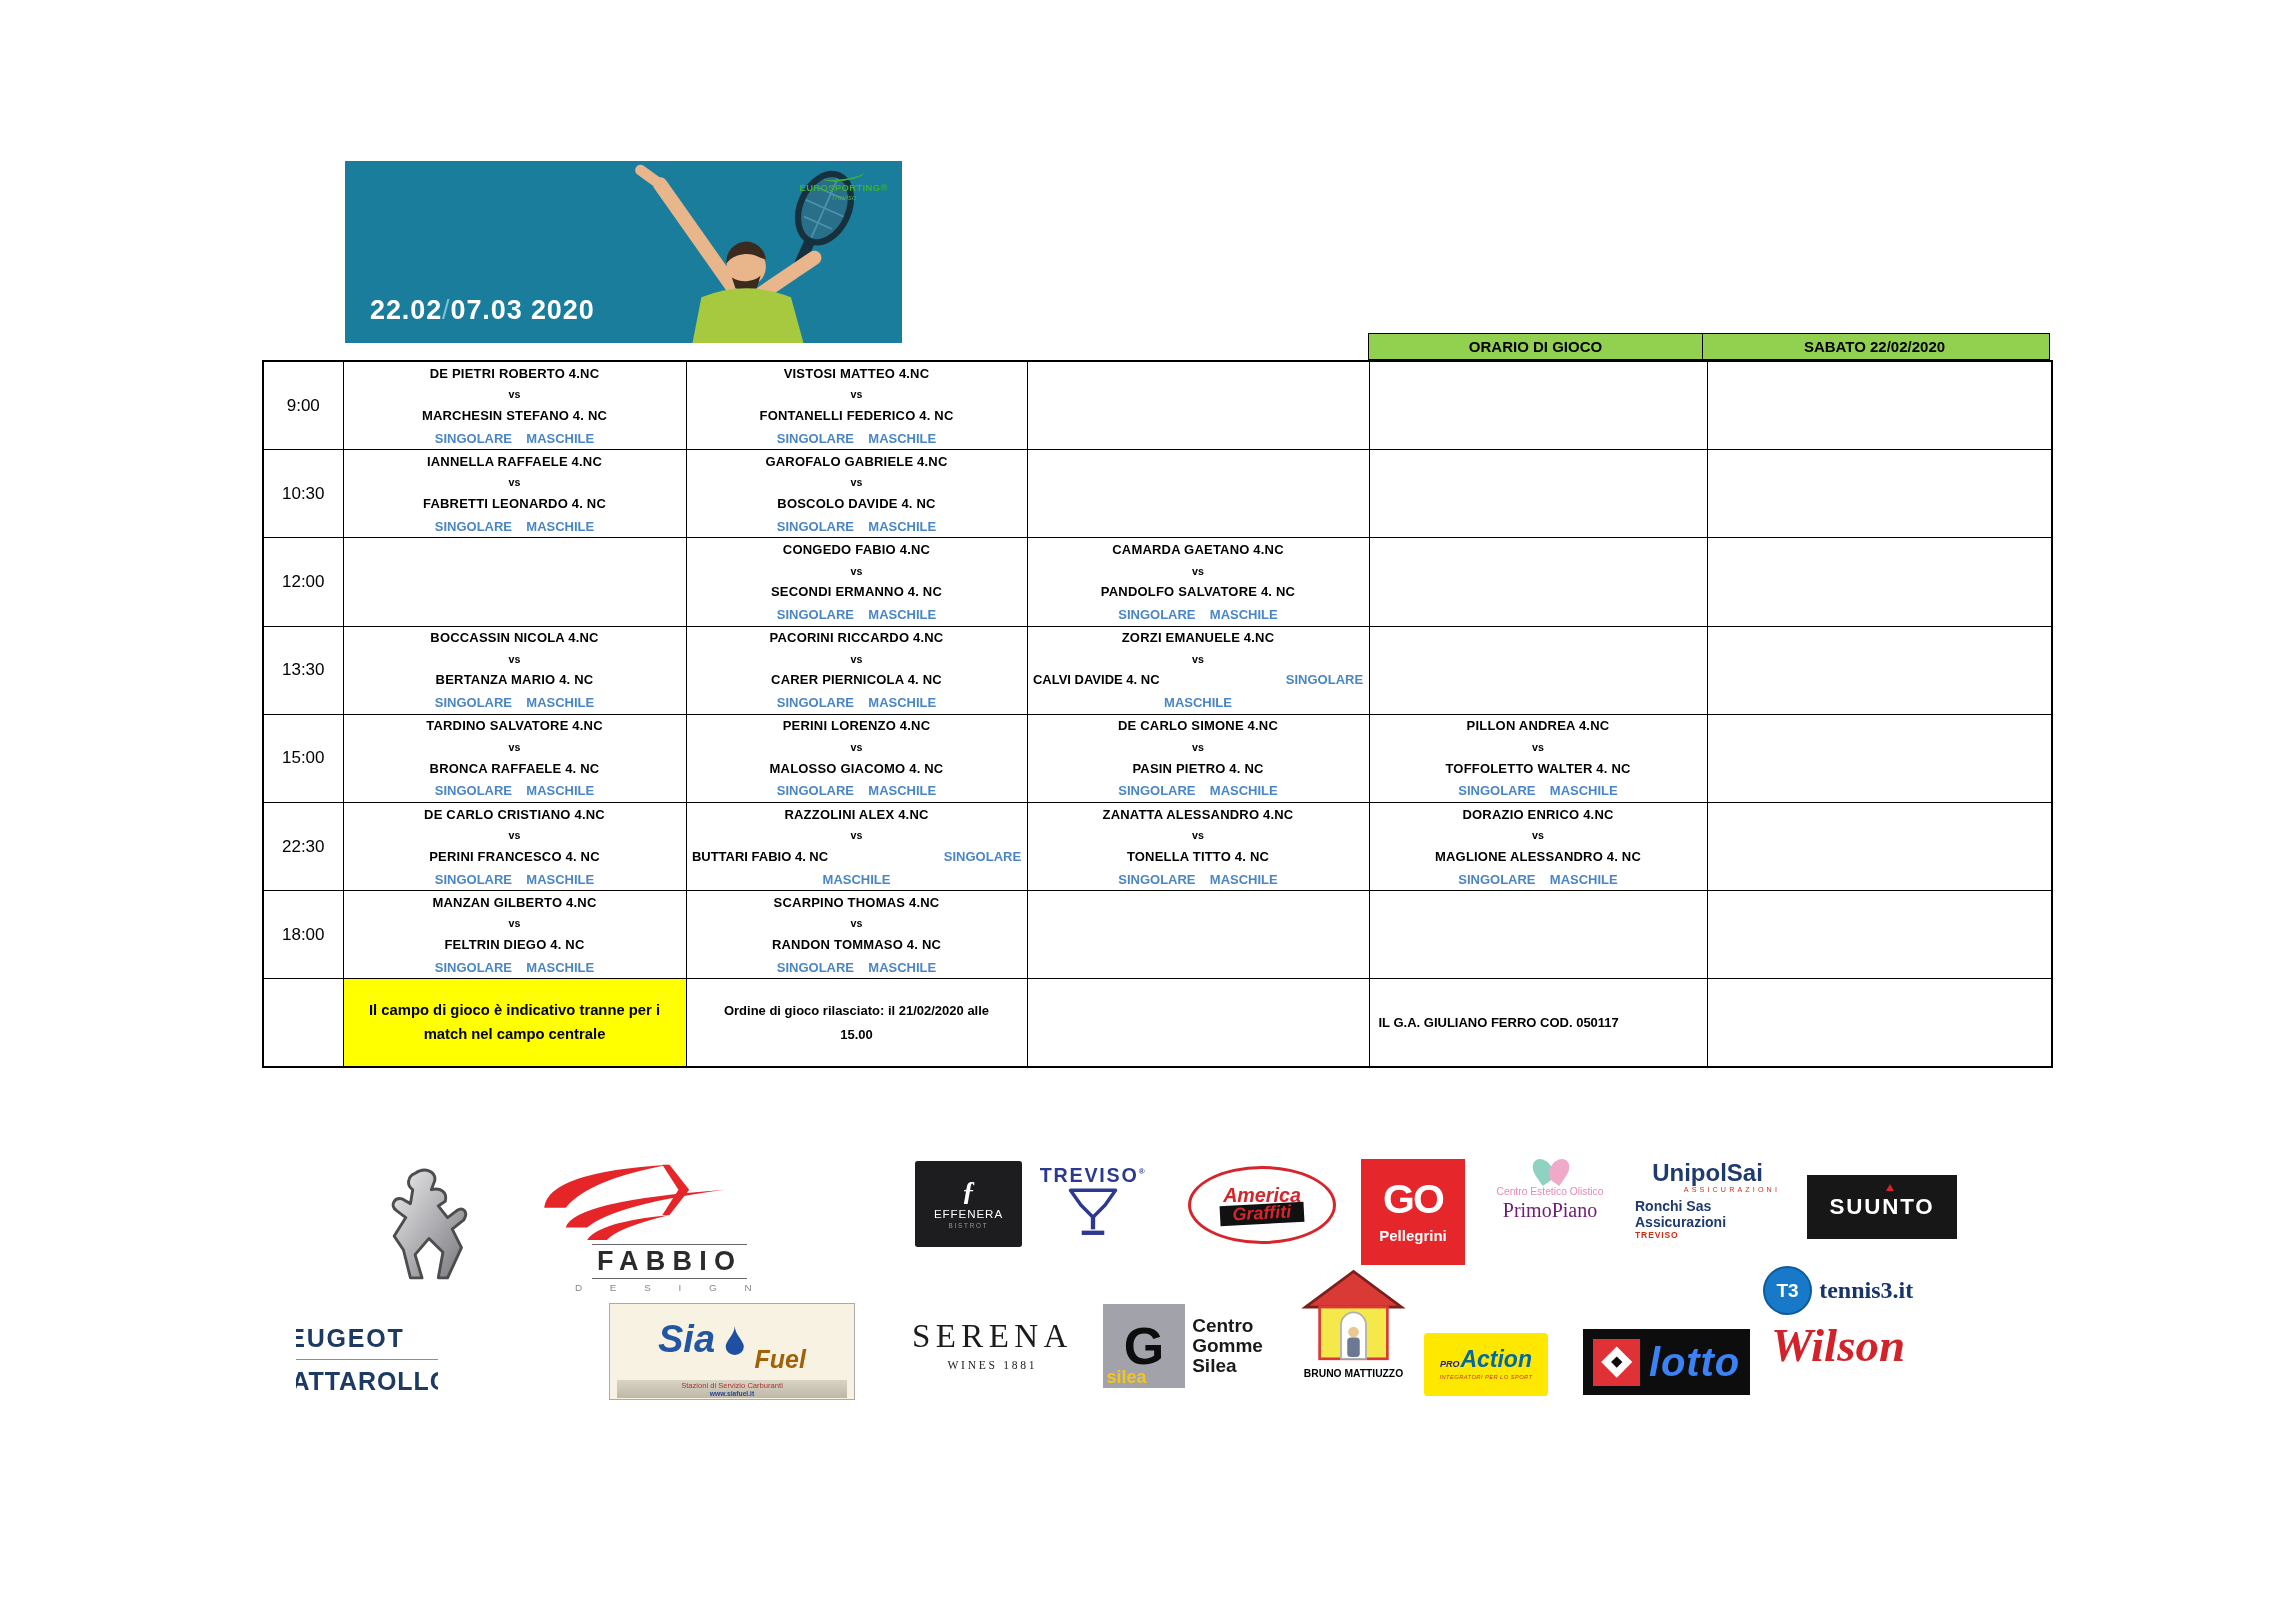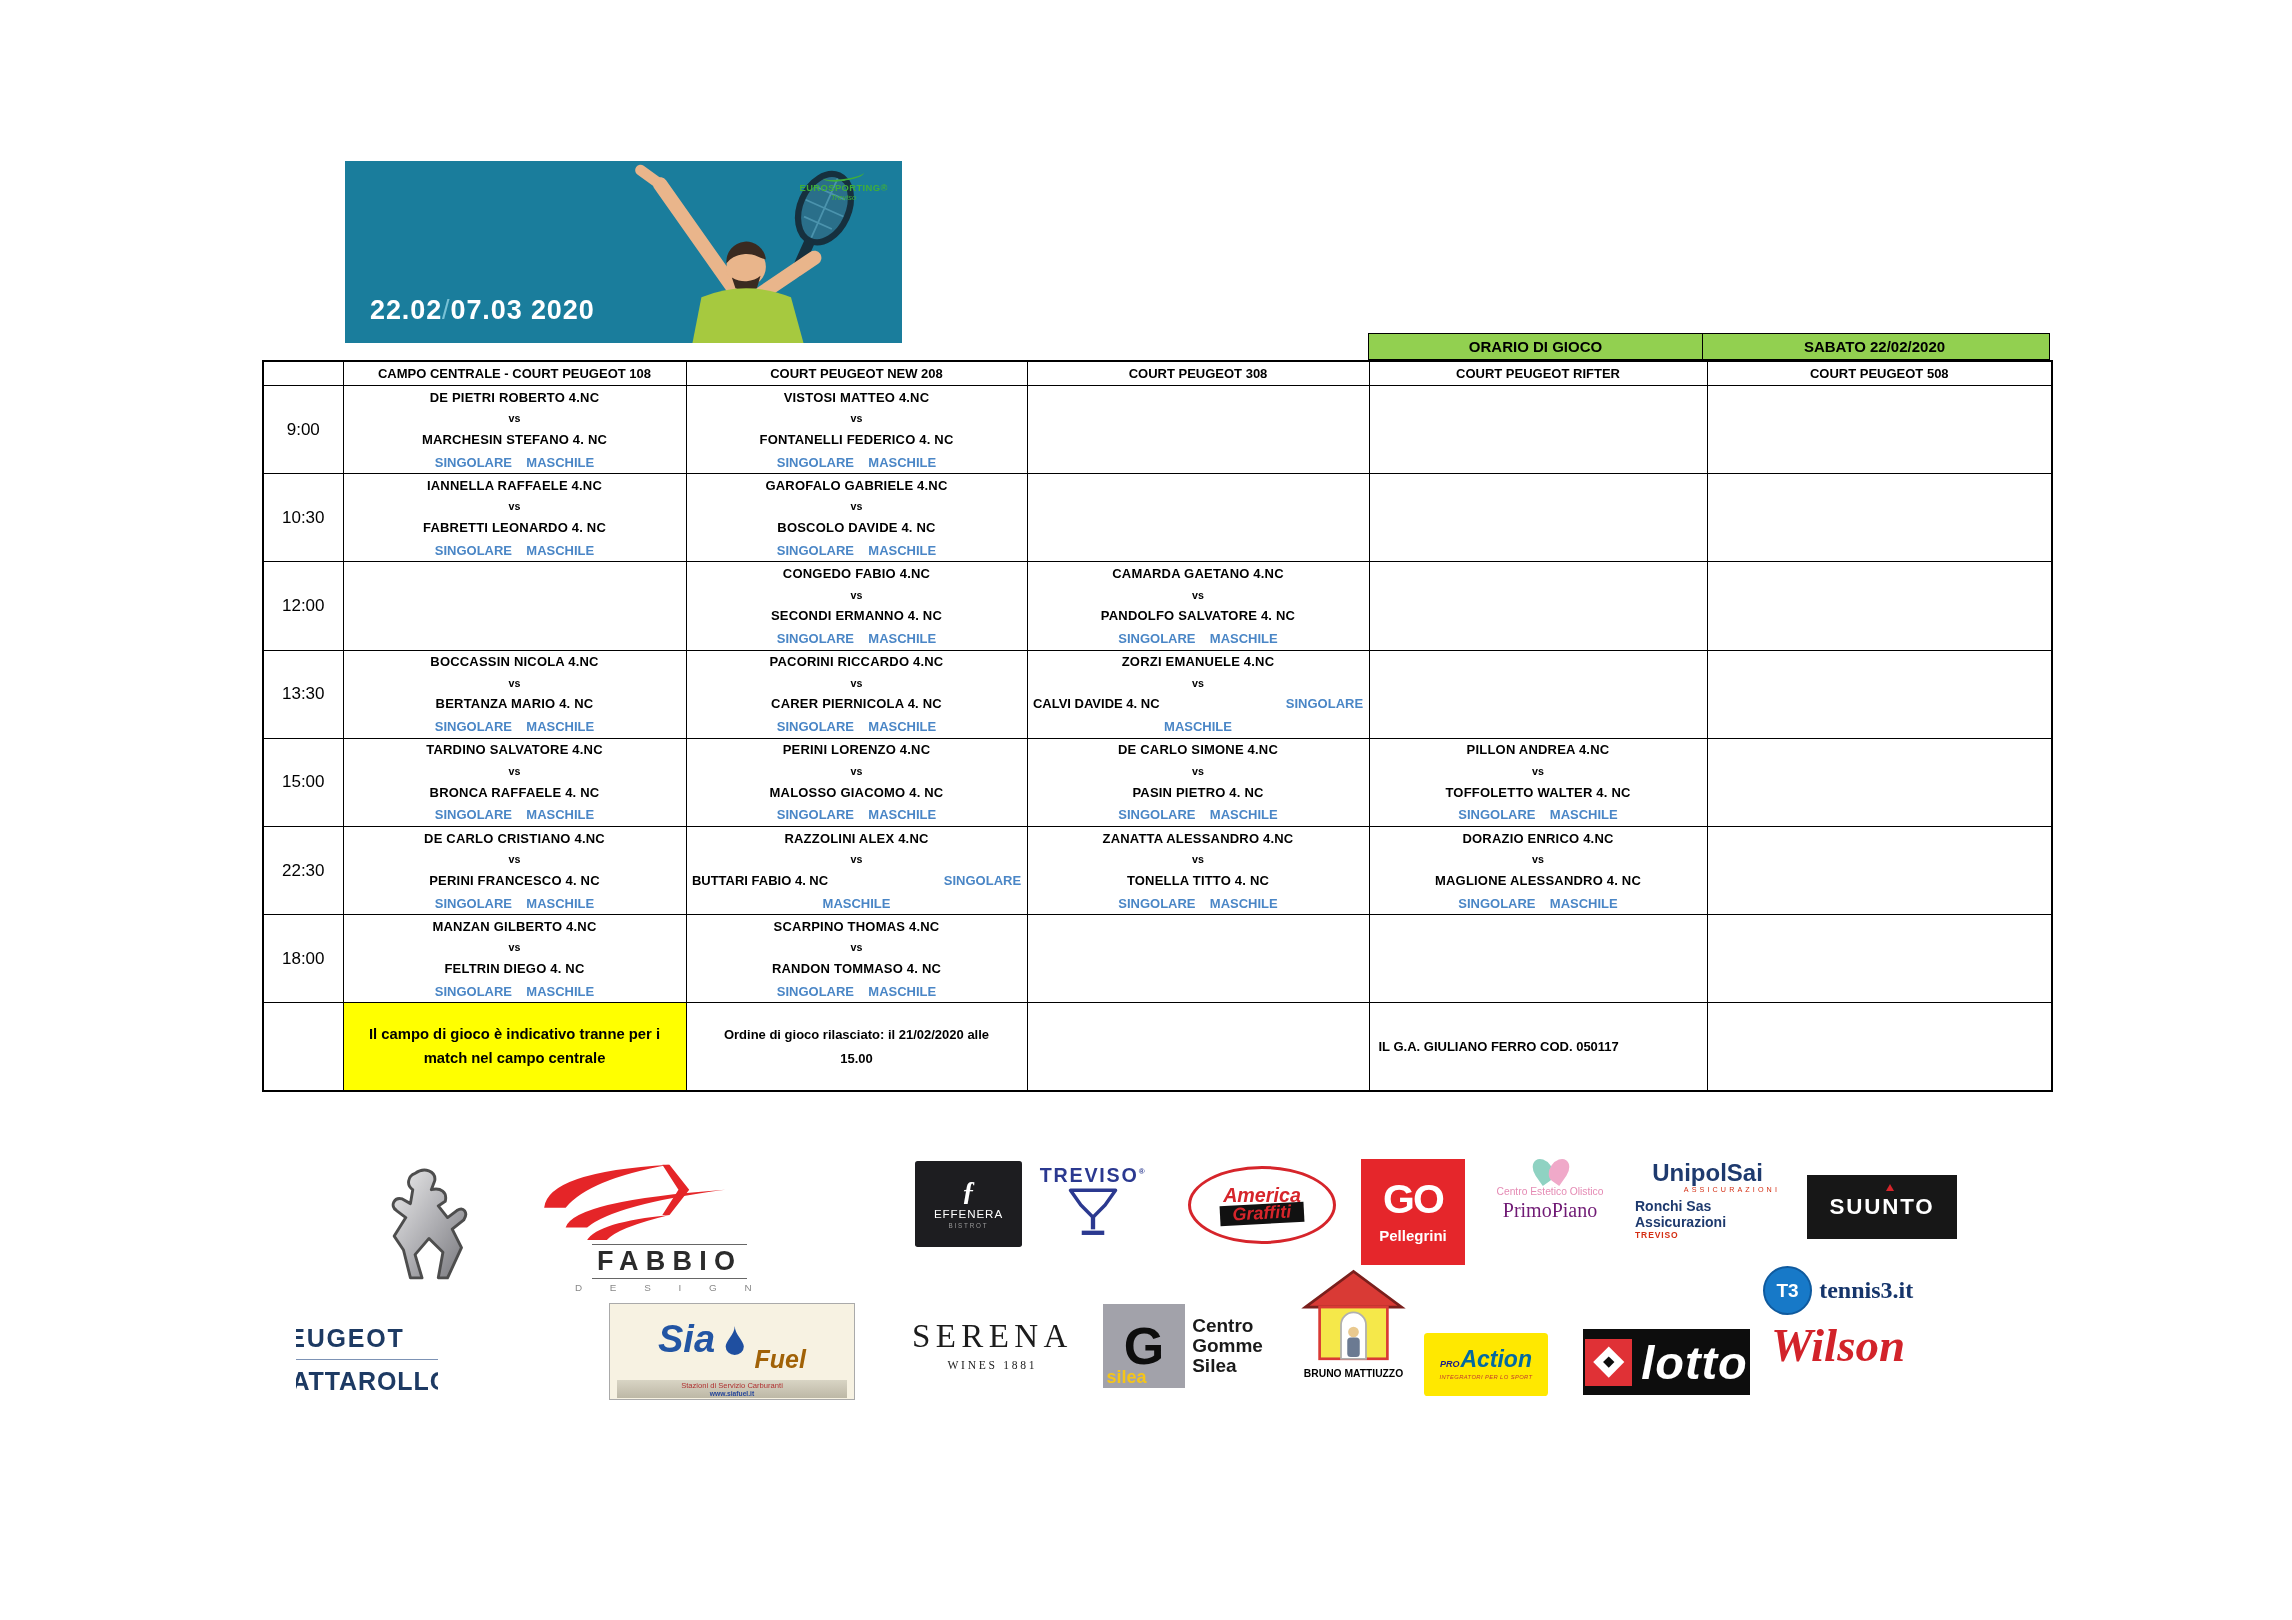--- a/index.html
+++ b/index.html
@@ -126,21 +126,21 @@
           align-items:center;justify-content:center;}
   .pa-row{display:flex;align-items:baseline;}
   .pa-pro{font-size:9px;font-weight:bold;font-style:italic;color:#1a1a8c;margin-right:0.9px;}
   .pa-action{color:#0369a1;font-weight:bold;font-style:italic;font-size:23px;line-height:21.5px;}
   .pa-sub{color:#c23a2f;font-size:5.8px;letter-spacing:0.4px;margin-top:2.7px;font-style:italic;}
 
   .lotto-box{width:167px;height:66px;background:#0d0d0d;display:flex;align-items:center;justify-content:center;gap:9px;}
   .lotto-diamond{width:47px;height:47px;background:#e03136;display:flex;align-items:center;justify-content:center;}
   .lotto-d-in{width:21.5px;height:21.5px;background:#fff;transform:rotate(45deg);display:flex;align-items:center;justify-content:center;}
   .lotto-d-core{width:8px;height:8px;background:#0d0d0d;}
-  .lotto-name{color:#ffffff;font-weight:bold;font-style:italic;font-size:47px;letter-spacing:0.9px;}
+  .lotto-name{color:#3b82f6;font-weight:bold;font-style:italic;font-size:40px;letter-spacing:0.9px;}
 
   .wilson-name{color:#d2232a;font-weight:bold;font-style:italic;font-size:47px;font-family:"Liberation Serif",serif;}
 </style>
 </head>
 <body>
 
 <div class="banner">
   <svg width="557" height="182" viewBox="0 0 622 203">
     <g transform="rotate(24 533 58)">
       <ellipse cx="533" cy="52" rx="27" ry="40" fill="#2a6f8a" stroke="#16303e" stroke-width="7"></ellipse>
@@ -173,28 +173,20 @@
 <table class="sched">
   <colgroup>
     <col style="width:80px">
       <col style="width:343px">
       <col style="width:341px">
     <col style="width:342px">
       <col style="width:338px">
       <col style="width:345px">
   </colgroup>
   <tbody id="sched-body">
-      <tr class="hdr">
-        <td></td>
-        <td>CAMPO CENTRALE - COURT PEUGEOT 108</td>
-        <td>COURT PEUGEOT NEW 208</td>
-        <td>COURT PEUGEOT 308</td>
-        <td>COURT PEUGEOT RIFTER</td>
-        <td>COURT PEUGEOT 508</td>
-      </tr>
       <tr class="data">
         <td class="time-cell">9:00</td>
         <td>
           <div class="match">
             <div class="pname">DE PIETRI ROBERTO  4.NC</div>
             <div class="vs">vs</div>
             <div class="pname">MARCHESIN STEFANO 4. NC</div>
             <div class="cat">
               <span>SINGOLARE</span>
               <span>MASCHILE</span>

